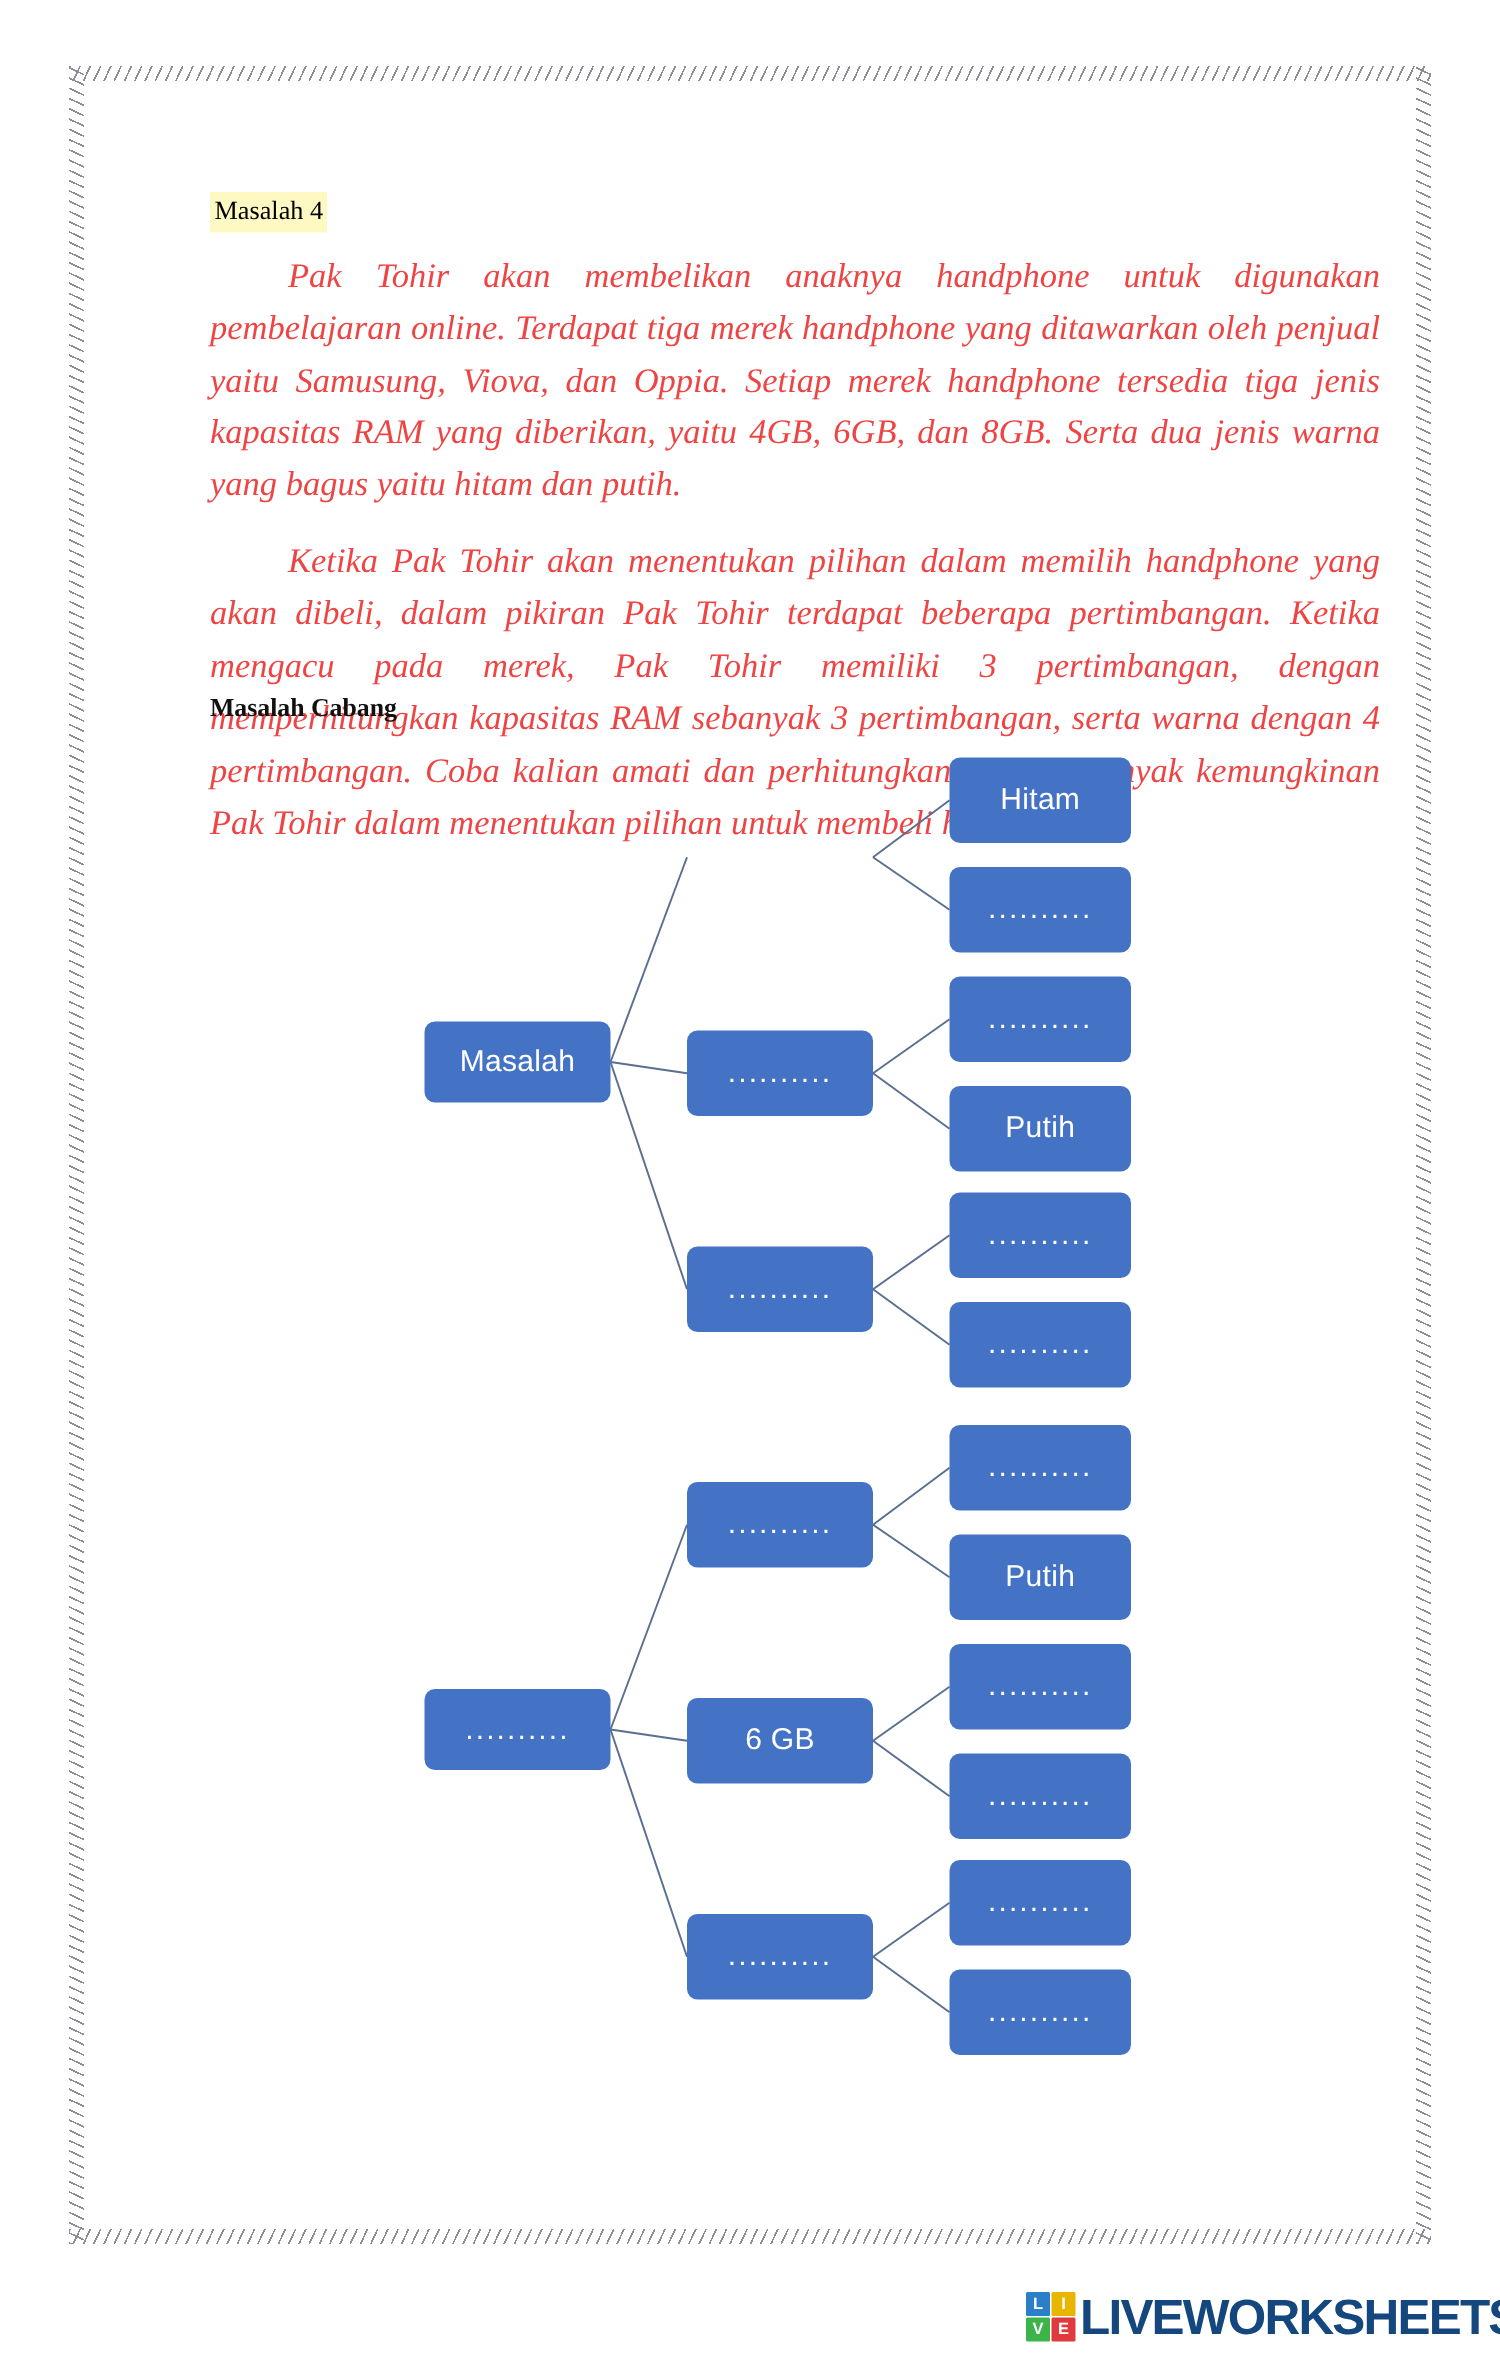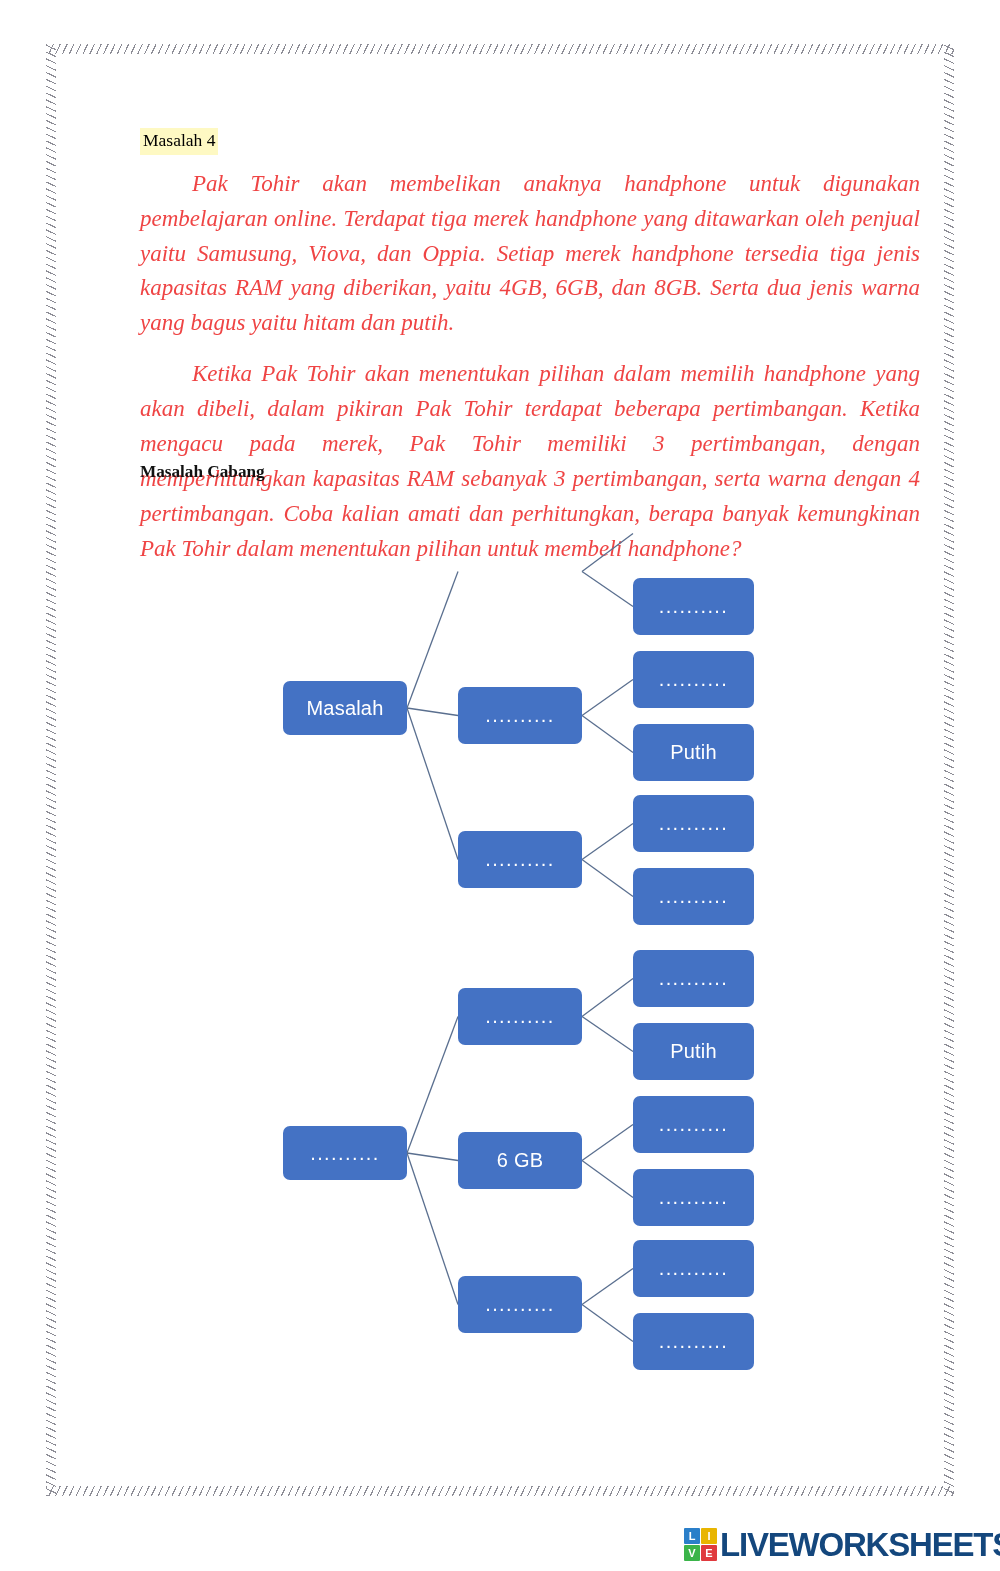--- a/index.html
+++ b/index.html
@@ -185,20 +185,21 @@
       <line x1="137" y1="213" x2="188" y2="76.5" stroke="#5a6f8f" stroke-width="1.3"></line>
       <line x1="312" y1="76.5" x2="363" y2="38.5" stroke="#5a6f8f" stroke-width="1.3"></line>
       <line x1="312" y1="76.5" x2="363" y2="111.5" stroke="#5a6f8f" stroke-width="1.3"></line>
       <line x1="137" y1="213" x2="188" y2="220.5" stroke="#5a6f8f" stroke-width="1.3"></line>
       <line x1="312" y1="220.5" x2="363" y2="184.5" stroke="#5a6f8f" stroke-width="1.3"></line>
       <line x1="312" y1="220.5" x2="363" y2="257.5" stroke="#5a6f8f" stroke-width="1.3"></line>
       <line x1="137" y1="213" x2="188" y2="364.5" stroke="#5a6f8f" stroke-width="1.3"></line>
       <line x1="312" y1="364.5" x2="363" y2="328.5" stroke="#5a6f8f" stroke-width="1.3"></line>
       <line x1="312" y1="364.5" x2="363" y2="401.5" stroke="#5a6f8f" stroke-width="1.3"></line>
     </svg>
+    <div class="node" style="left: 363px; width: 121px; height: 57px; top: 10px;">Hitam</div>
     <div class="node dots" style="left: 363px; width: 121px; height: 57px; top: 83px;">..........</div>
     <div class="node dots" style="left: 363px; width: 121px; height: 57px; top: 156px;">..........</div>
     <div class="node" style="left: 363px; width: 121px; height: 57px; top: 229px;">Putih</div>
     <div class="node dots" style="left: 188px; width: 124px; height: 57px; top: 192px;">..........</div>
     <div class="node dots" style="left: 363px; width: 121px; height: 57px; top: 300px;">..........</div>
     <div class="node dots" style="left: 363px; width: 121px; height: 57px; top: 373px;">..........</div>
     <div class="node dots" style="left: 188px; width: 124px; height: 57px; top: 336px;">..........</div>
     <div class="node" style="left: 13px; width: 124px; height: 54px; top: 186px;">Masalah</div>
   </div>
 

